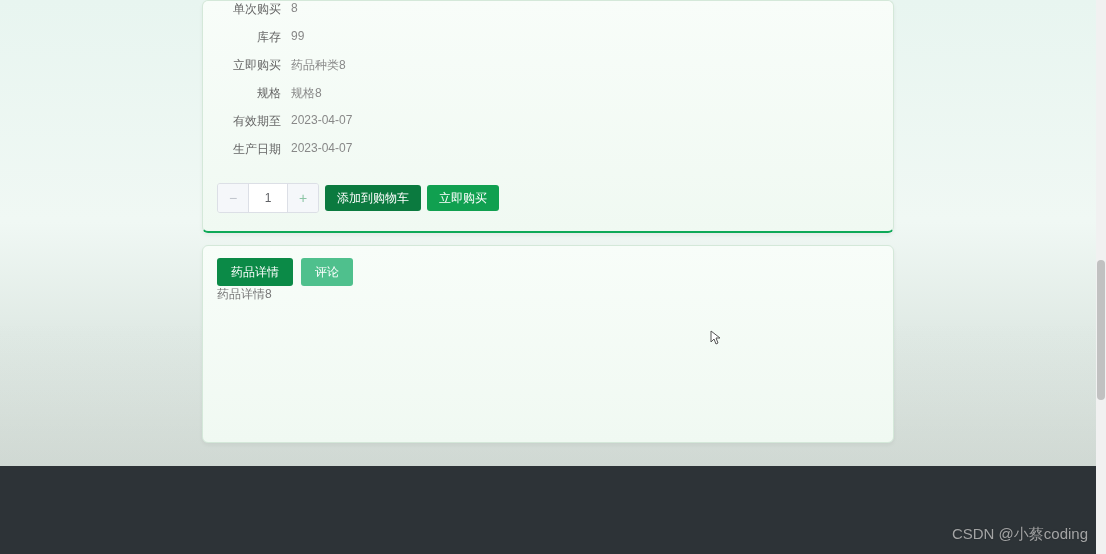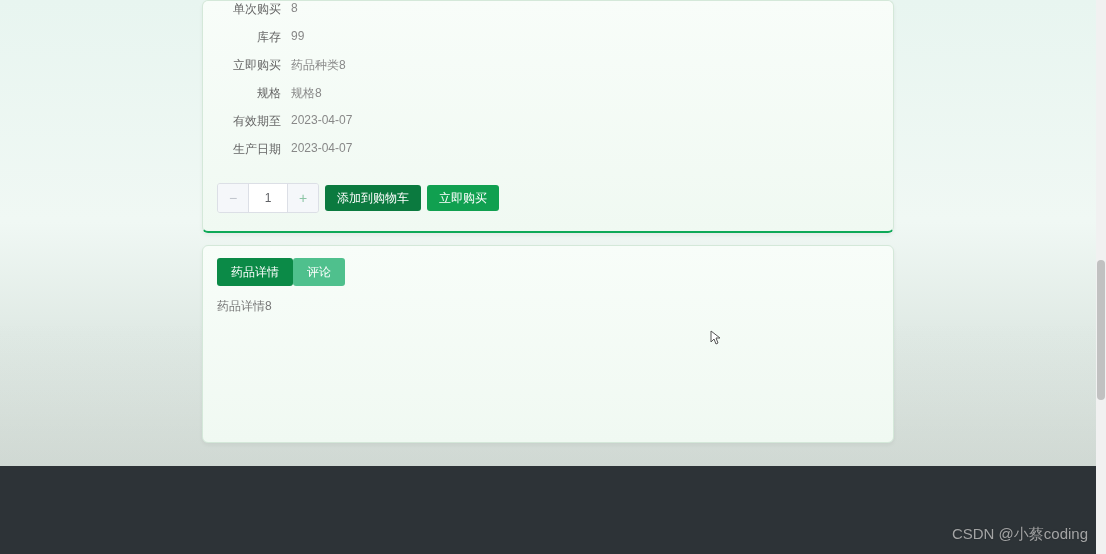--- a/index.html
+++ b/index.html
@@ -117,22 +117,21 @@
     }
     .btn-success {
       background: #10a050;
     }
     .card-bottom {
       min-height: 198px;
       padding: 12px 14px;
     }
     .tabs {
       display: flex;
-      gap: 0;
-      margin-bottom: 12px;
+      gap: 8px;
     }
     .tab {
       height: 28px;
       padding: 0 14px;
       border: none;
       border-radius: 3px;
       font-size: 12px;
       cursor: pointer;
       color: #fff;
       display: flex;

